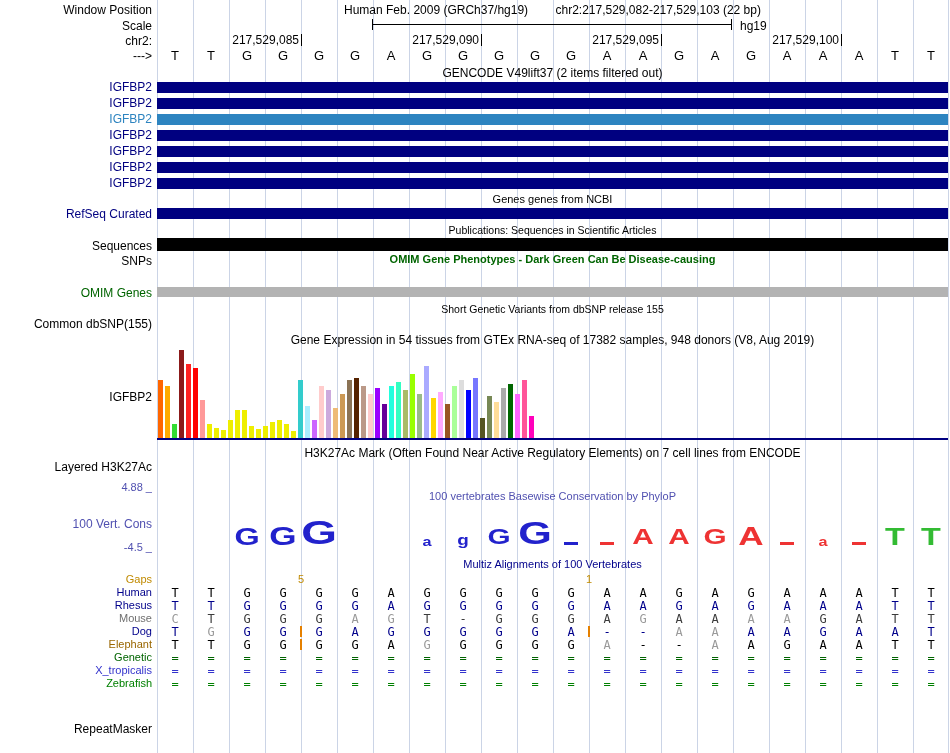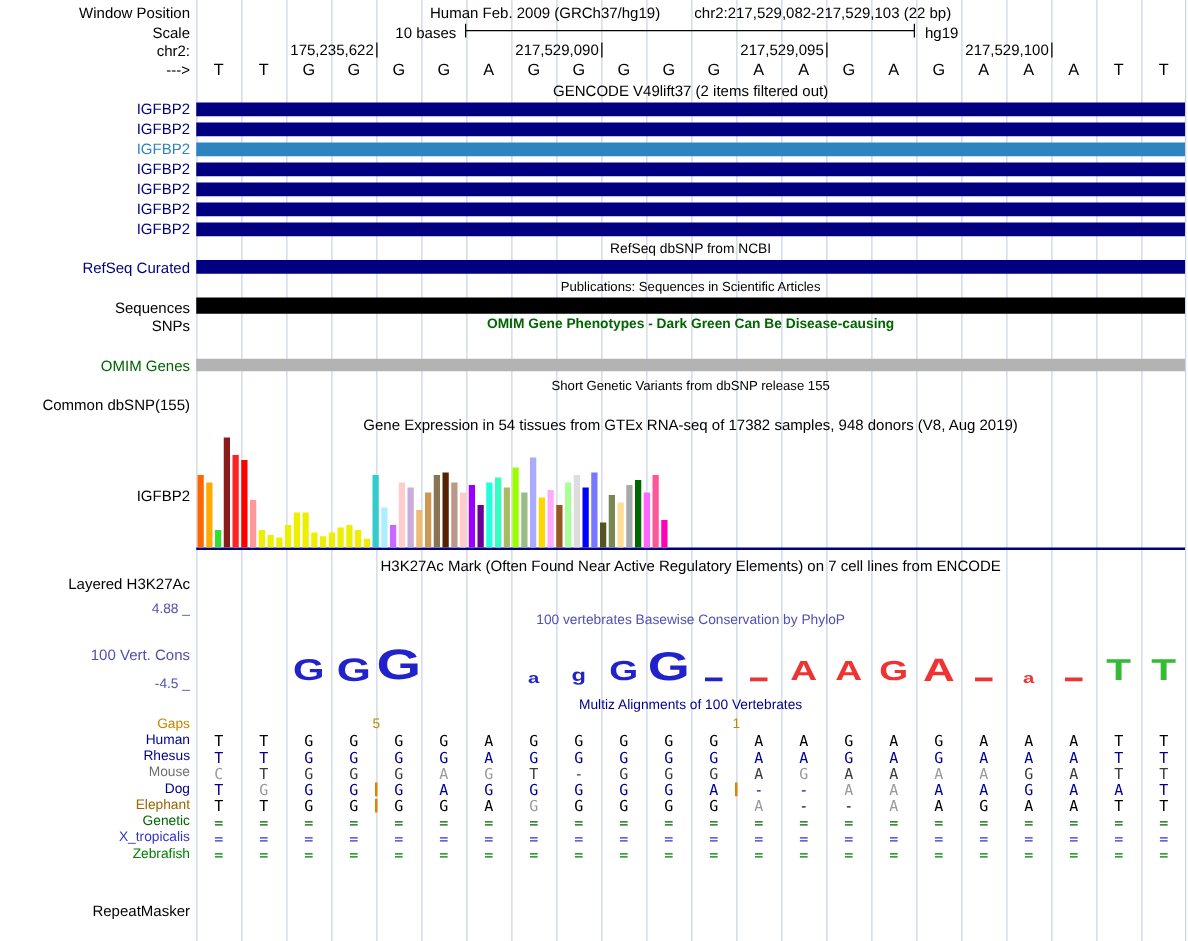--- a/index.html
+++ b/index.html
@@ -18,35 +18,34 @@
 
 <div id="app">
 
   <div class="lbl" style="top:3px">Window Position</div>
   <div class="ttl" style="top:3px">
     <span>Human Feb. 2009 (GRCh37/hg19)</span>
     <span style="margin-left:24px">chr2:217,529,082-217,529,103 (22 bp)</span>
   </div>
 
   <div class="lbl" style="top:19px">Scale</div>
-  <div class="abs" style="left:157px;width:208px;top:19px;text-align:right;font-size:12px;z-index:2">10 bases</div>
   <div class="abs" style="left:372px;top:19px;width:360px;height:11px;z-index:2">
     <div class="abs" style="left:0;top:0;width:1px;height:11px;background:#000"></div>
     <div class="abs" style="right:0;top:0;width:1px;height:11px;background:#000"></div>
     <div class="abs" style="left:0;top:5px;width:100%;height:1px;background:#000"></div>
   </div>
   <div class="abs" style="left:740px;top:19px;font-size:12px;z-index:2">hg19</div>
 
   <div class="lbl" style="top:34px">chr2:</div>
 
   <div class="lbl" style="top:49px">---&gt;</div>
 
   <div class="ttl" style="top:66px">GENCODE V49lift37 (2 items filtered out)</div>
 
-  <div class="ttl mid" style="top:193px">RefSeq dbSNP from NCBI</div>
+  <div class="ttl mid" style="top:193px">Genes genes from NCBI</div>
   <div class="lbl" style="top: 207px; color: rgb(0, 0, 128);">RefSeq Curated</div>
   <div class="fullbar" style="top: 208px; height: 11px; background: rgb(0, 0, 128);"></div>
 
   <div class="ttl small" style="top:224px">Publications: Sequences in Scientific Articles</div>
   <div class="lbl" style="top:239px">Sequences</div>
   <div class="fullbar" style="top: 238px; height: 13px; background: rgb(0, 0, 0);"></div>
 
   <div class="lbl" style="top:254px">SNPs</div>
 
   <div class="ttl mid" style="top: 253px; color: rgb(0, 100, 0); font-weight: bold;">OMIM Gene Phenotypes - Dark Green Can Be Disease-causing</div>
@@ -89,21 +88,21 @@
     <div style="position: absolute; left: 625px; top: 0px; width: 1px; height: 753px; background: rgb(203, 212, 230); z-index: 0;"></div>
     <div style="position: absolute; left: 661px; top: 0px; width: 1px; height: 753px; background: rgb(203, 212, 230); z-index: 0;"></div>
     <div style="position: absolute; left: 697px; top: 0px; width: 1px; height: 753px; background: rgb(203, 212, 230); z-index: 0;"></div>
     <div style="position: absolute; left: 733px; top: 0px; width: 1px; height: 753px; background: rgb(203, 212, 230); z-index: 0;"></div>
     <div style="position: absolute; left: 769px; top: 0px; width: 1px; height: 753px; background: rgb(203, 212, 230); z-index: 0;"></div>
     <div style="position: absolute; left: 805px; top: 0px; width: 1px; height: 753px; background: rgb(203, 212, 230); z-index: 0;"></div>
     <div style="position: absolute; left: 841px; top: 0px; width: 1px; height: 753px; background: rgb(203, 212, 230); z-index: 0;"></div>
     <div style="position: absolute; left: 877px; top: 0px; width: 1px; height: 753px; background: rgb(203, 212, 230); z-index: 0;"></div>
     <div style="position: absolute; left: 913px; top: 0px; width: 1px; height: 753px; background: rgb(203, 212, 230); z-index: 0;"></div>
     <div style="position: absolute; left: 948px; top: 0px; width: 1px; height: 753px; background: rgb(203, 212, 230); z-index: 0;"></div>
-    <div style="position: absolute; right: 651px; top: 33px; font-size: 12px; white-space: nowrap; z-index: 2;">175,235,622</div>
+    <div style="position: absolute; right: 651px; top: 33px; font-size: 12px; white-space: nowrap; z-index: 2;">217,529,085</div>
     <div style="position: absolute; left: 301px; top: 34px; width: 1px; height: 12px; background: rgb(0, 0, 0); z-index: 2;"></div>
     <div style="position: absolute; right: 471px; top: 33px; font-size: 12px; white-space: nowrap; z-index: 2;">217,529,090</div>
     <div style="position: absolute; left: 481px; top: 34px; width: 1px; height: 12px; background: rgb(0, 0, 0); z-index: 2;"></div>
     <div style="position: absolute; right: 291px; top: 33px; font-size: 12px; white-space: nowrap; z-index: 2;">217,529,095</div>
     <div style="position: absolute; left: 661px; top: 34px; width: 1px; height: 12px; background: rgb(0, 0, 0); z-index: 2;"></div>
     <div style="position: absolute; right: 111px; top: 33px; font-size: 12px; white-space: nowrap; z-index: 2;">217,529,100</div>
     <div style="position: absolute; left: 841px; top: 34px; width: 1px; height: 12px; background: rgb(0, 0, 0); z-index: 2;"></div>
     <div style="position: absolute; left: 157px; top: 48px; width: 36px; text-align: center; font-size: 13px; z-index: 2;">T</div>
     <div style="position: absolute; left: 193px; top: 48px; width: 36px; text-align: center; font-size: 13px; z-index: 2;">T</div>
     <div style="position: absolute; left: 229px; top: 48px; width: 36px; text-align: center; font-size: 13px; z-index: 2;">G</div>

